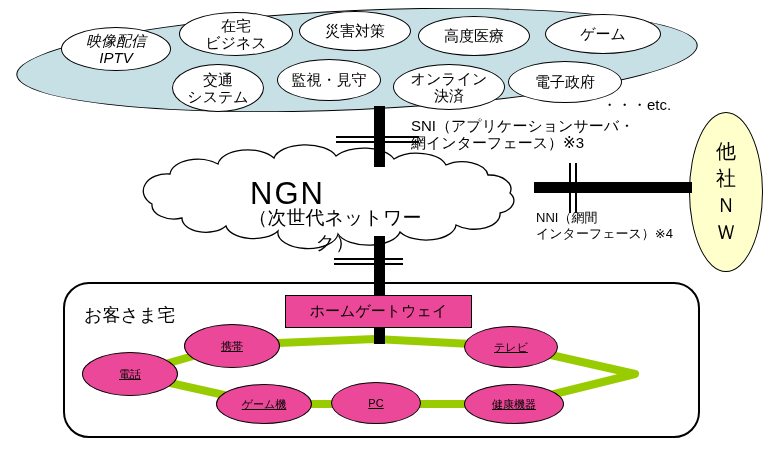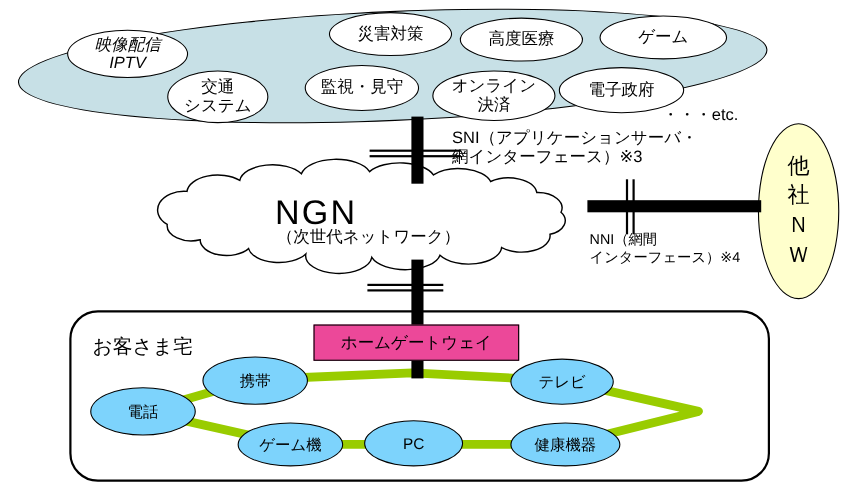--- a/index.html
+++ b/index.html
@@ -7,21 +7,21 @@
     position:relative;width:770px;height:450px;background:#fff;overflow:hidden;
     font-family:"Liberation Sans","DejaVu Sans",sans-serif;color:#000;
   }
   .ellipse{
     position:absolute;border:1px solid #000;border-radius:50%;
     display:flex;align-items:center;justify-content:center;
     text-align:center;white-space:pre-line;line-height:1.15;
     box-sizing:border-box;background:#fff;
   }
   .svc{z-index:4;font-size:15px;}
-  .dev{z-index:4;font-size:14px;background:#7dd3fc;}
+  .dev{z-index:4;font-size:11px;background:#ec4899;text-decoration:underline;}
   .bar{position:absolute;background:#000;z-index:5;}
   .tick-h{position:absolute;height:2px;background:#000;z-index:5;}
   .tick-v{position:absolute;width:2px;background:#000;z-index:5;}
   .lbl{position:absolute;z-index:7;white-space:pre-line;line-height:1.3;}
   #big-ellipse{
     left:16px;top:10px;width:680px;height:98px;border:1px solid #000;border-radius:50%;
     background:#c7e0e6;transform:rotate(-2.5deg);z-index:2;position:absolute;
   }
   #other-nw{
     left:689px;top:112px;width:74px;height:160px;background:#ffffcc;z-index:4;
@@ -31,21 +31,21 @@
   #customer-box{
     position:absolute;left:63px;top:282px;width:637px;height:156px;
     border:2px solid #000;border-radius:26px;background:#fff;z-index:1;box-sizing:border-box;
   }
   #gateway-box{
     position:absolute;left:285px;top:295px;width:187px;height:33px;
     border:1px solid #000;background:#ec4899;z-index:6;box-sizing:border-box;
     display:flex;align-items:center;justify-content:center;font-size:15px;
   }
   #ngn-title{left:250px;top:174px;width:170px;text-align:left;font-size:31px;letter-spacing:2px;}
-  #ngn-subtitle{left:235px;top:206px;width:200px;text-align:center;font-size:15px;}
+  #ngn-subtitle{left:235px;top:206px;width:200px;text-align:center;font-size:19px;}
   #sni-label{left:411px;top:117px;font-size:15px;line-height:17px;}
   #nni-label{left:536px;top:210px;font-size:13px;line-height:16px;}
   #uni-label{left:407px;top:253px;font-size:13px;}
   #etc-label{left:602px;top:95px;font-size:15px;}
   #home-title{left:84px;top:304px;font-size:18px;}
 </style>
 </head>
 <body>
 
 <div id="stage">
@@ -68,24 +68,26 @@
          A 30 16 0 0 1 400 232
          A 32 16 0 0 1 338 234
          A 30 16 0 0 1 278 231
          A 28 15 0 0 1 226 226
          A 24 14 0 0 1 182 218
          A 22 14 0 0 1 152 204 Z" fill="#ffffff" stroke="#000000" stroke-width="1.3"></path>
   </svg>
 
   <div class="ellipse svc" style="left:61px;top:27px;width:110px;height:44px;font-style:italic;">映像配信
 IPTV</div>
+  <div class="ellipse svc" style="left:179px;top:12px;width:114px;height:44px;">在宅
+ビジネス</div>
   <div class="ellipse svc" style="left:299px;top:11px;width:112px;height:40px;">災害対策</div>
   <div class="ellipse svc" style="left:418px;top:16px;width:112px;height:40px;">高度医療</div>
   <div class="ellipse svc" style="left:545px;top:14px;width:116px;height:40px;">ゲーム</div>
-  <div class="ellipse svc" style="left:152px;top:64px;width:92px;height:48px;">交通
+  <div class="ellipse svc" style="left:172px;top:64px;width:92px;height:48px;">交通
 システム</div>
   <div class="ellipse svc" style="left:277px;top:59px;width:104px;height:42px;">監視・見守</div>
   <div class="ellipse svc" style="left:393px;top:64px;width:112px;height:46px;">オンライン
 決済</div>
   <div class="ellipse svc" style="left:508px;top:61px;width:114px;height:42px;">電子政府</div>
 
   <div class="lbl" id="etc-label">・・・etc.</div>
 
   <div class="lbl" id="ngn-title">NGN</div>
   <div class="lbl" id="ngn-subtitle">（次世代ネットワーク）</div>

